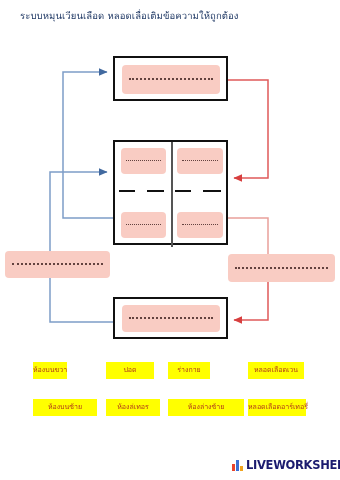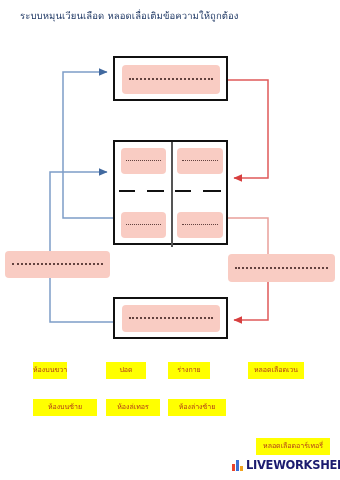--- a/index.html
+++ b/index.html
@@ -276,29 +276,29 @@
   </div>
   <div class="drop-zone" id="vessel-right-zone">
     <span class="drop-dots"></span>
   </div>
 
 </div>
 
 <div id="answer-bank">
   <div class="tile-row" id="tile-row-0">
       <div class="answer-tile" style="left: 33px; width: 34px;">ห้องบนขวา</div>
-      <div class="answer-tile" style="left: 106px; width: 40px;">ปอด</div>
+      <div class="answer-tile" style="left: 106px; width: 48px;">ปอด</div>
       <div class="answer-tile" style="left: 168px; width: 42px;">ร่างกาย</div>
       <div class="answer-tile" style="left: 248px; width: 56px;">หลอดเลือดเวน</div>
     </div>
   <div class="tile-row" id="tile-row-1">
       <div class="answer-tile" style="left: 33px; width: 64px;">ห้องบนซ้าย</div>
       <div class="answer-tile" style="left: 106px; width: 54px;">ห้องล่เทอร</div>
-      <div class="answer-tile" style="left: 168px; width: 58px;">ห้องล่างซ้าย</div>
-      <div class="answer-tile" style="left: 256px; width: 74px; margin-top: 39px;">หลอดเลือดอาร์เทอรี่</div>
+      <div class="answer-tile" style="left: 168px; width: 76px;">ห้องล่างซ้าย</div>
+      <div class="answer-tile" style="left: 248px; width: 58px;">หลอดเลือดอาร์เทอรี่</div>
     </div>
 </div>
 
 <div id="footer-logo">
   <span id="logo-mark">
     <i></i>
       <i></i>
       <i></i>
   </span>
   <span id="logo-text">LIVEWORKSHEETS</span>

